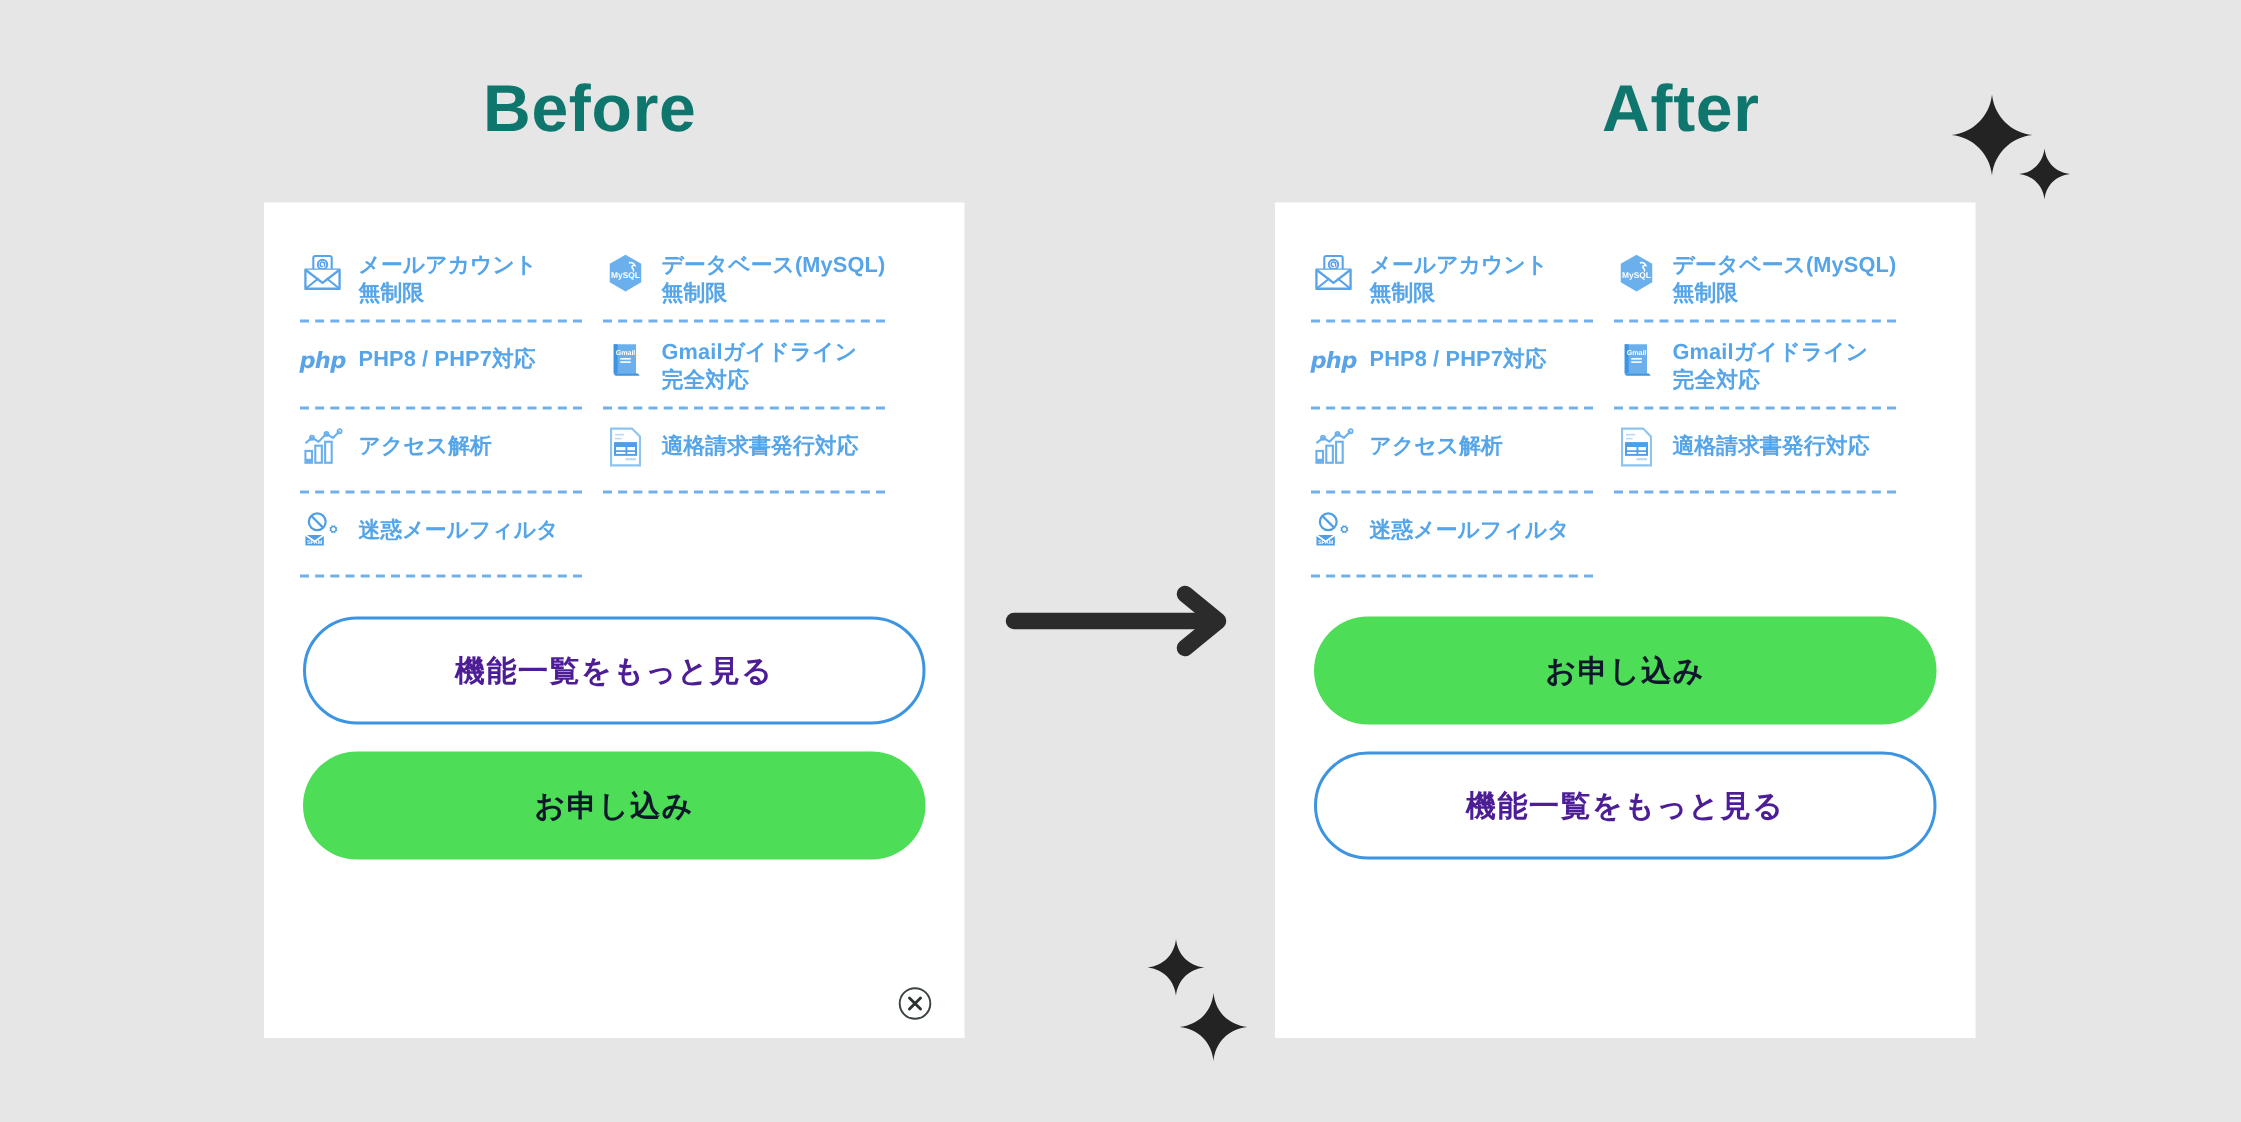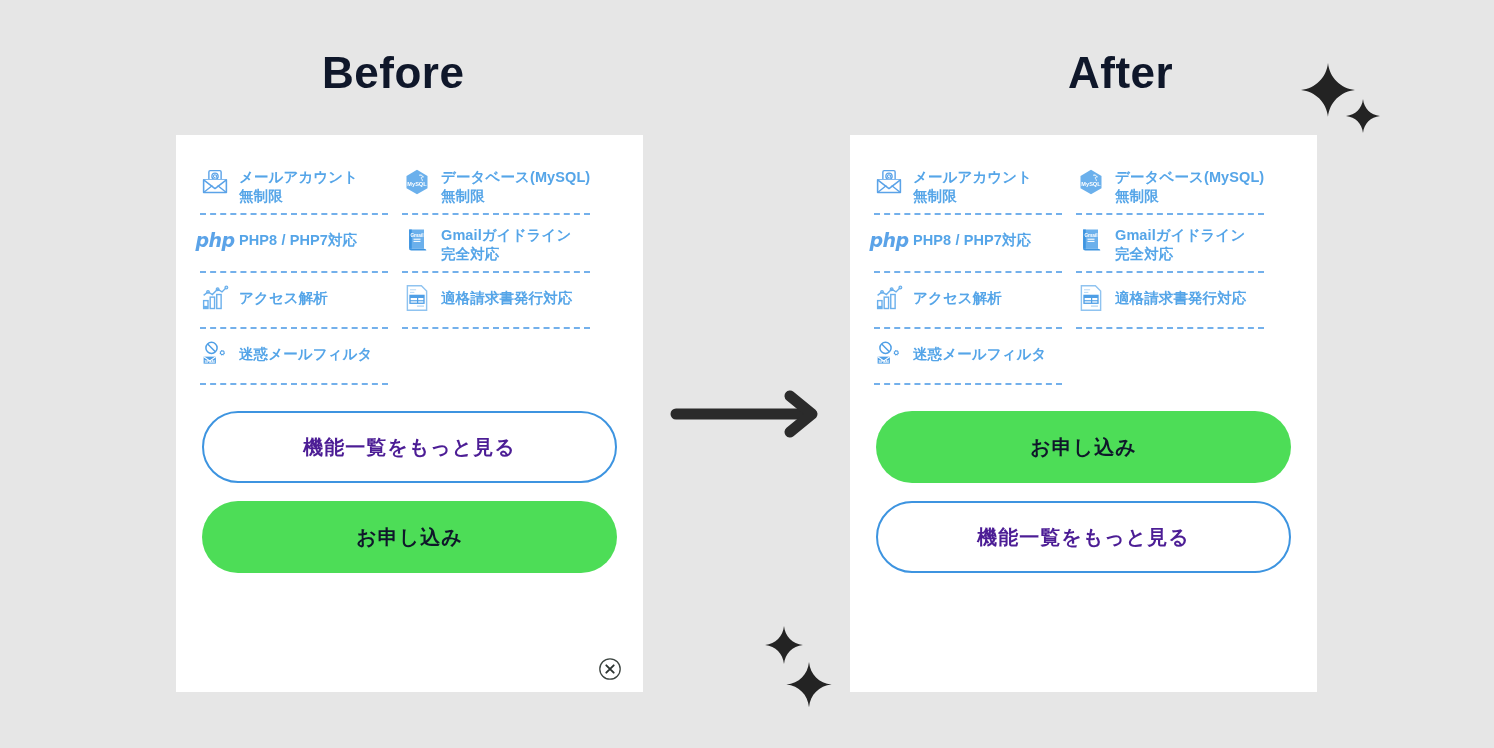--- a/index.html
+++ b/index.html
@@ -15,21 +15,21 @@
     width: 1494px;
     height: 748px;
     background: #e6e6e6;
   }
 
   
   .heading {
     position: absolute;
     font-size: 44px;
     font-weight: 800;
-    color: #0f172a;
+    color: #0f766e;
     letter-spacing: 0.5px;
     line-height: 1;
     white-space: nowrap;
   }
   #heading-before { left: 322px; top: 51px; }
   #heading-after  { left: 1068px; top: 51px; }
 
   
   .panel {
     position: absolute;
@@ -83,21 +83,21 @@
     padding-top: 3px;
     letter-spacing: 0.1px;
   }
   .feature-cell.single-line .flabel { padding-top: 8px; }
 
   
   .php-mark {
     font-family: "DejaVu Sans", sans-serif;
     font-style: italic;
     font-weight: 700;
-    font-size: 19px;
+    font-size: 15px;
     color: #5ba3e8;
     letter-spacing: -0.5px;
   }
 
   
   .btn-wrap { padding: 0 26px; }
   .btn {
     display: flex;
     align-items: center;
     justify-content: center;

